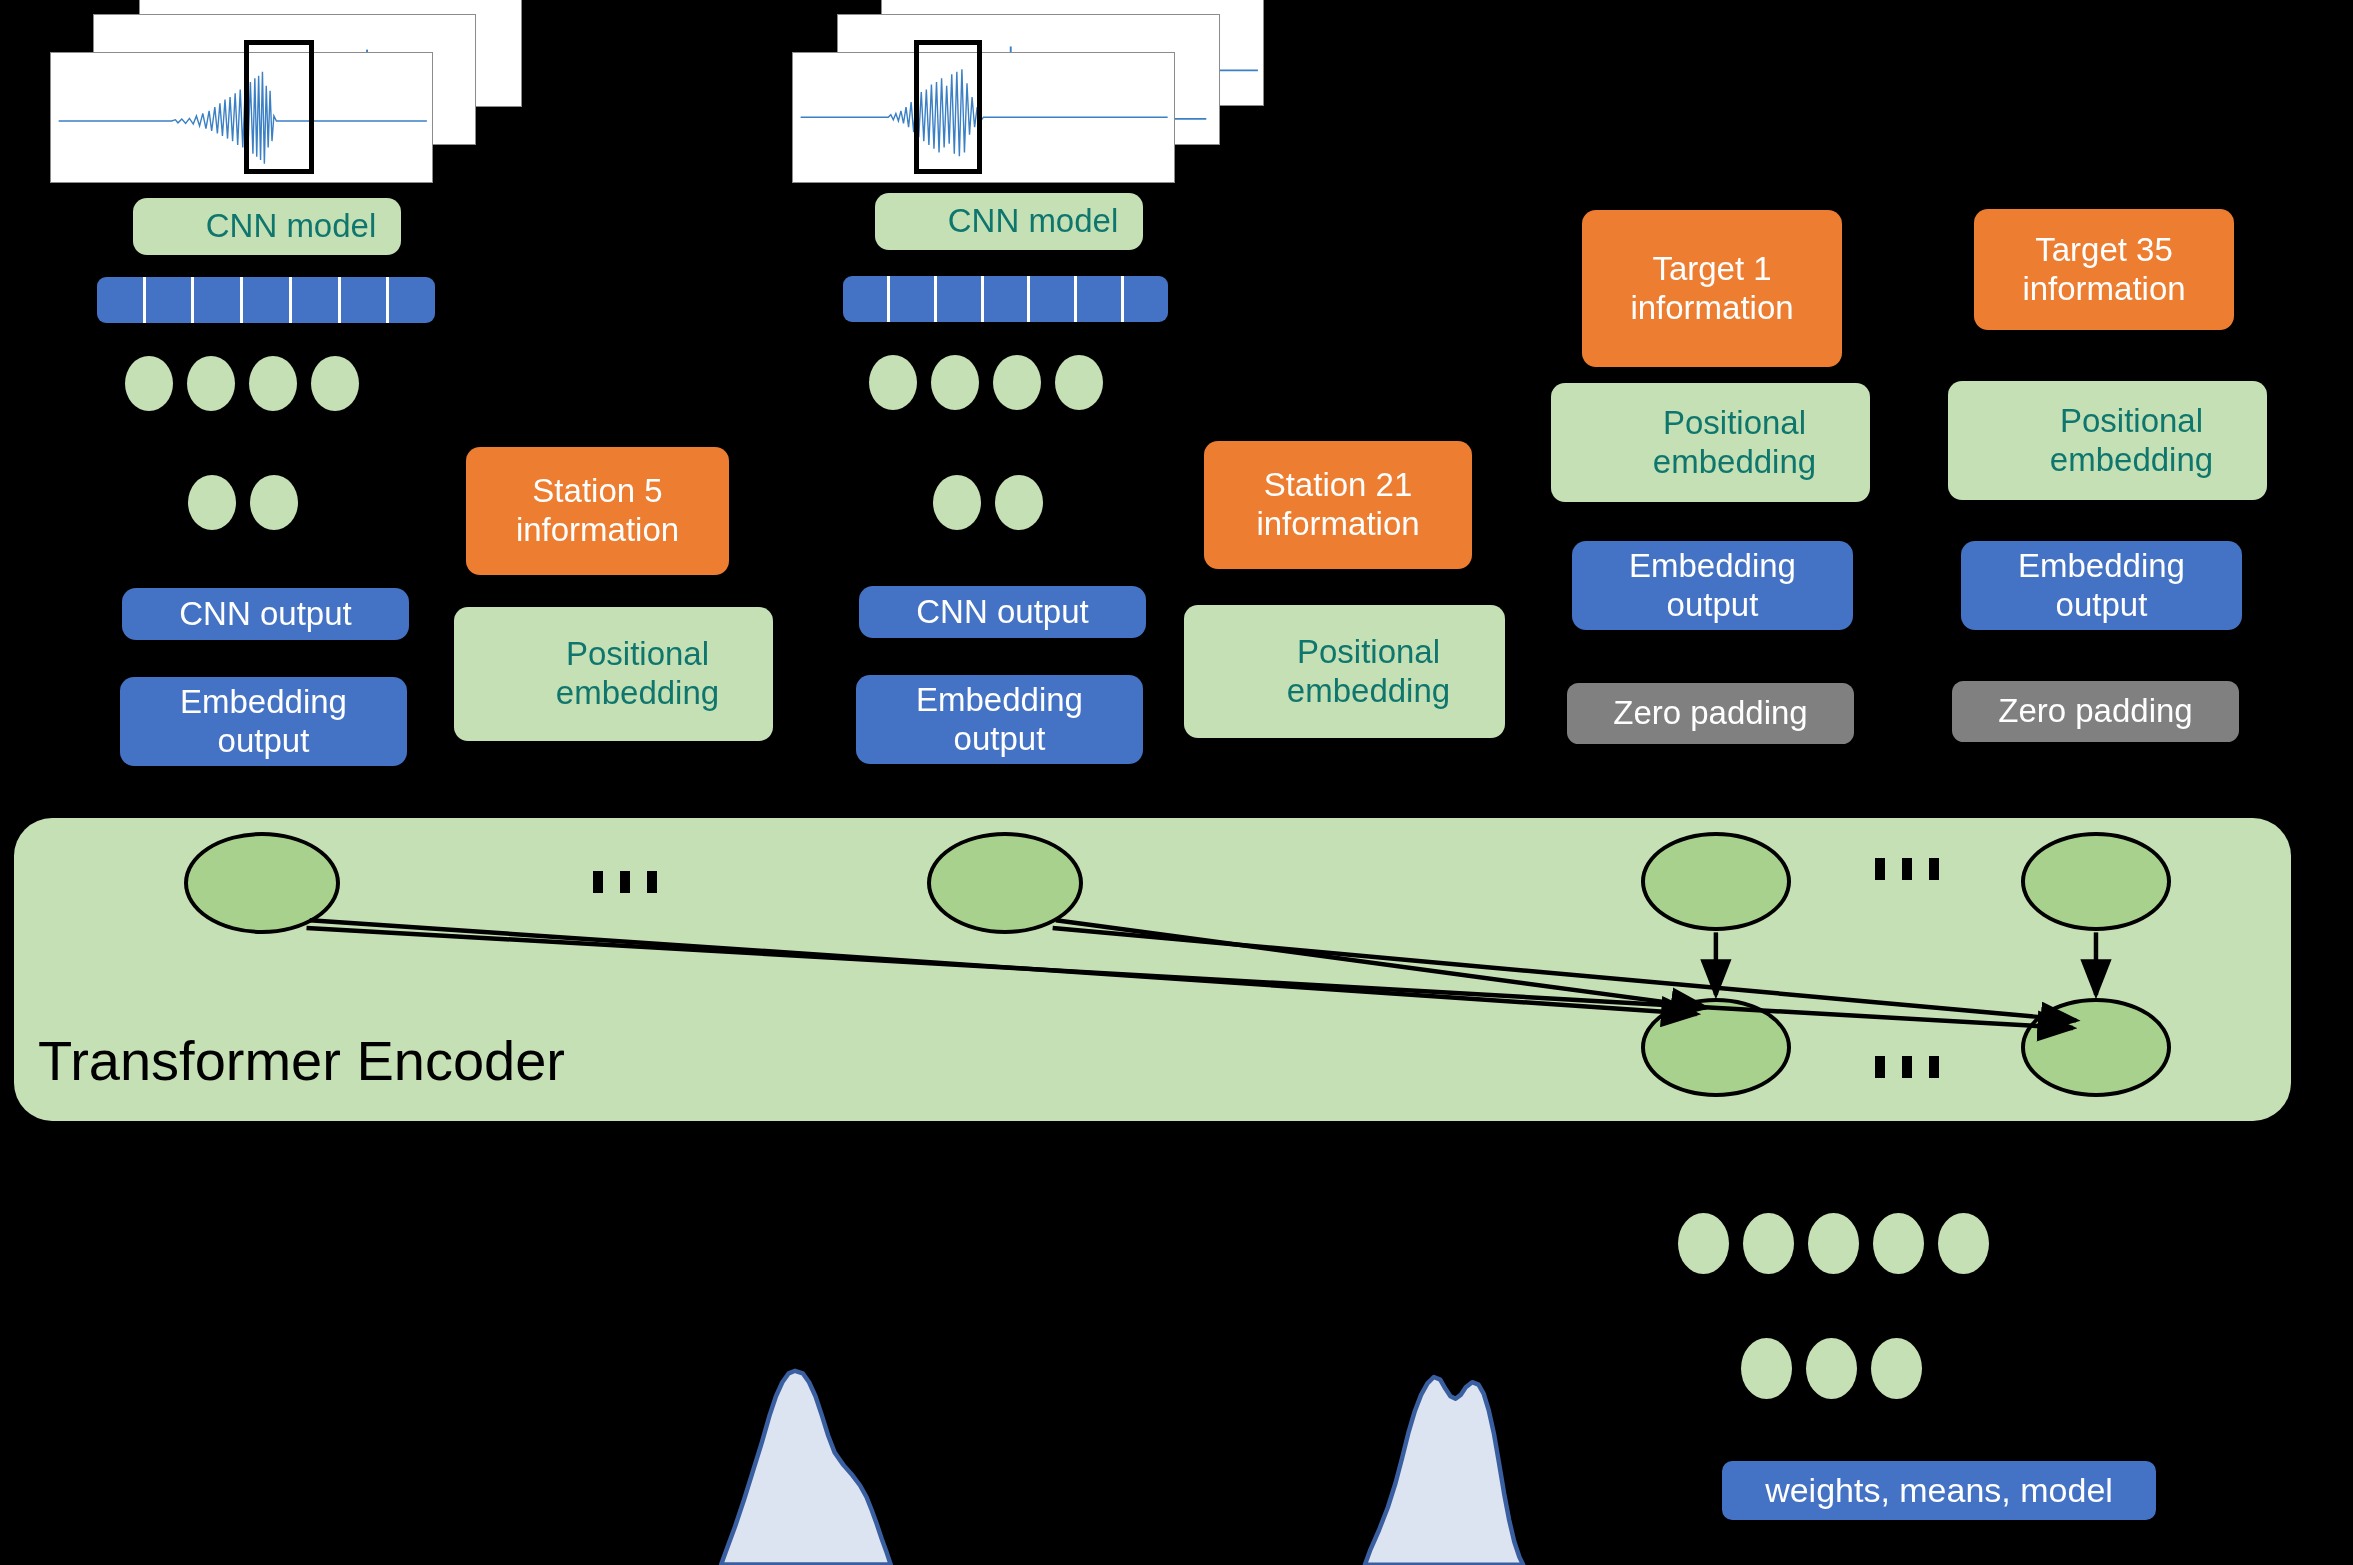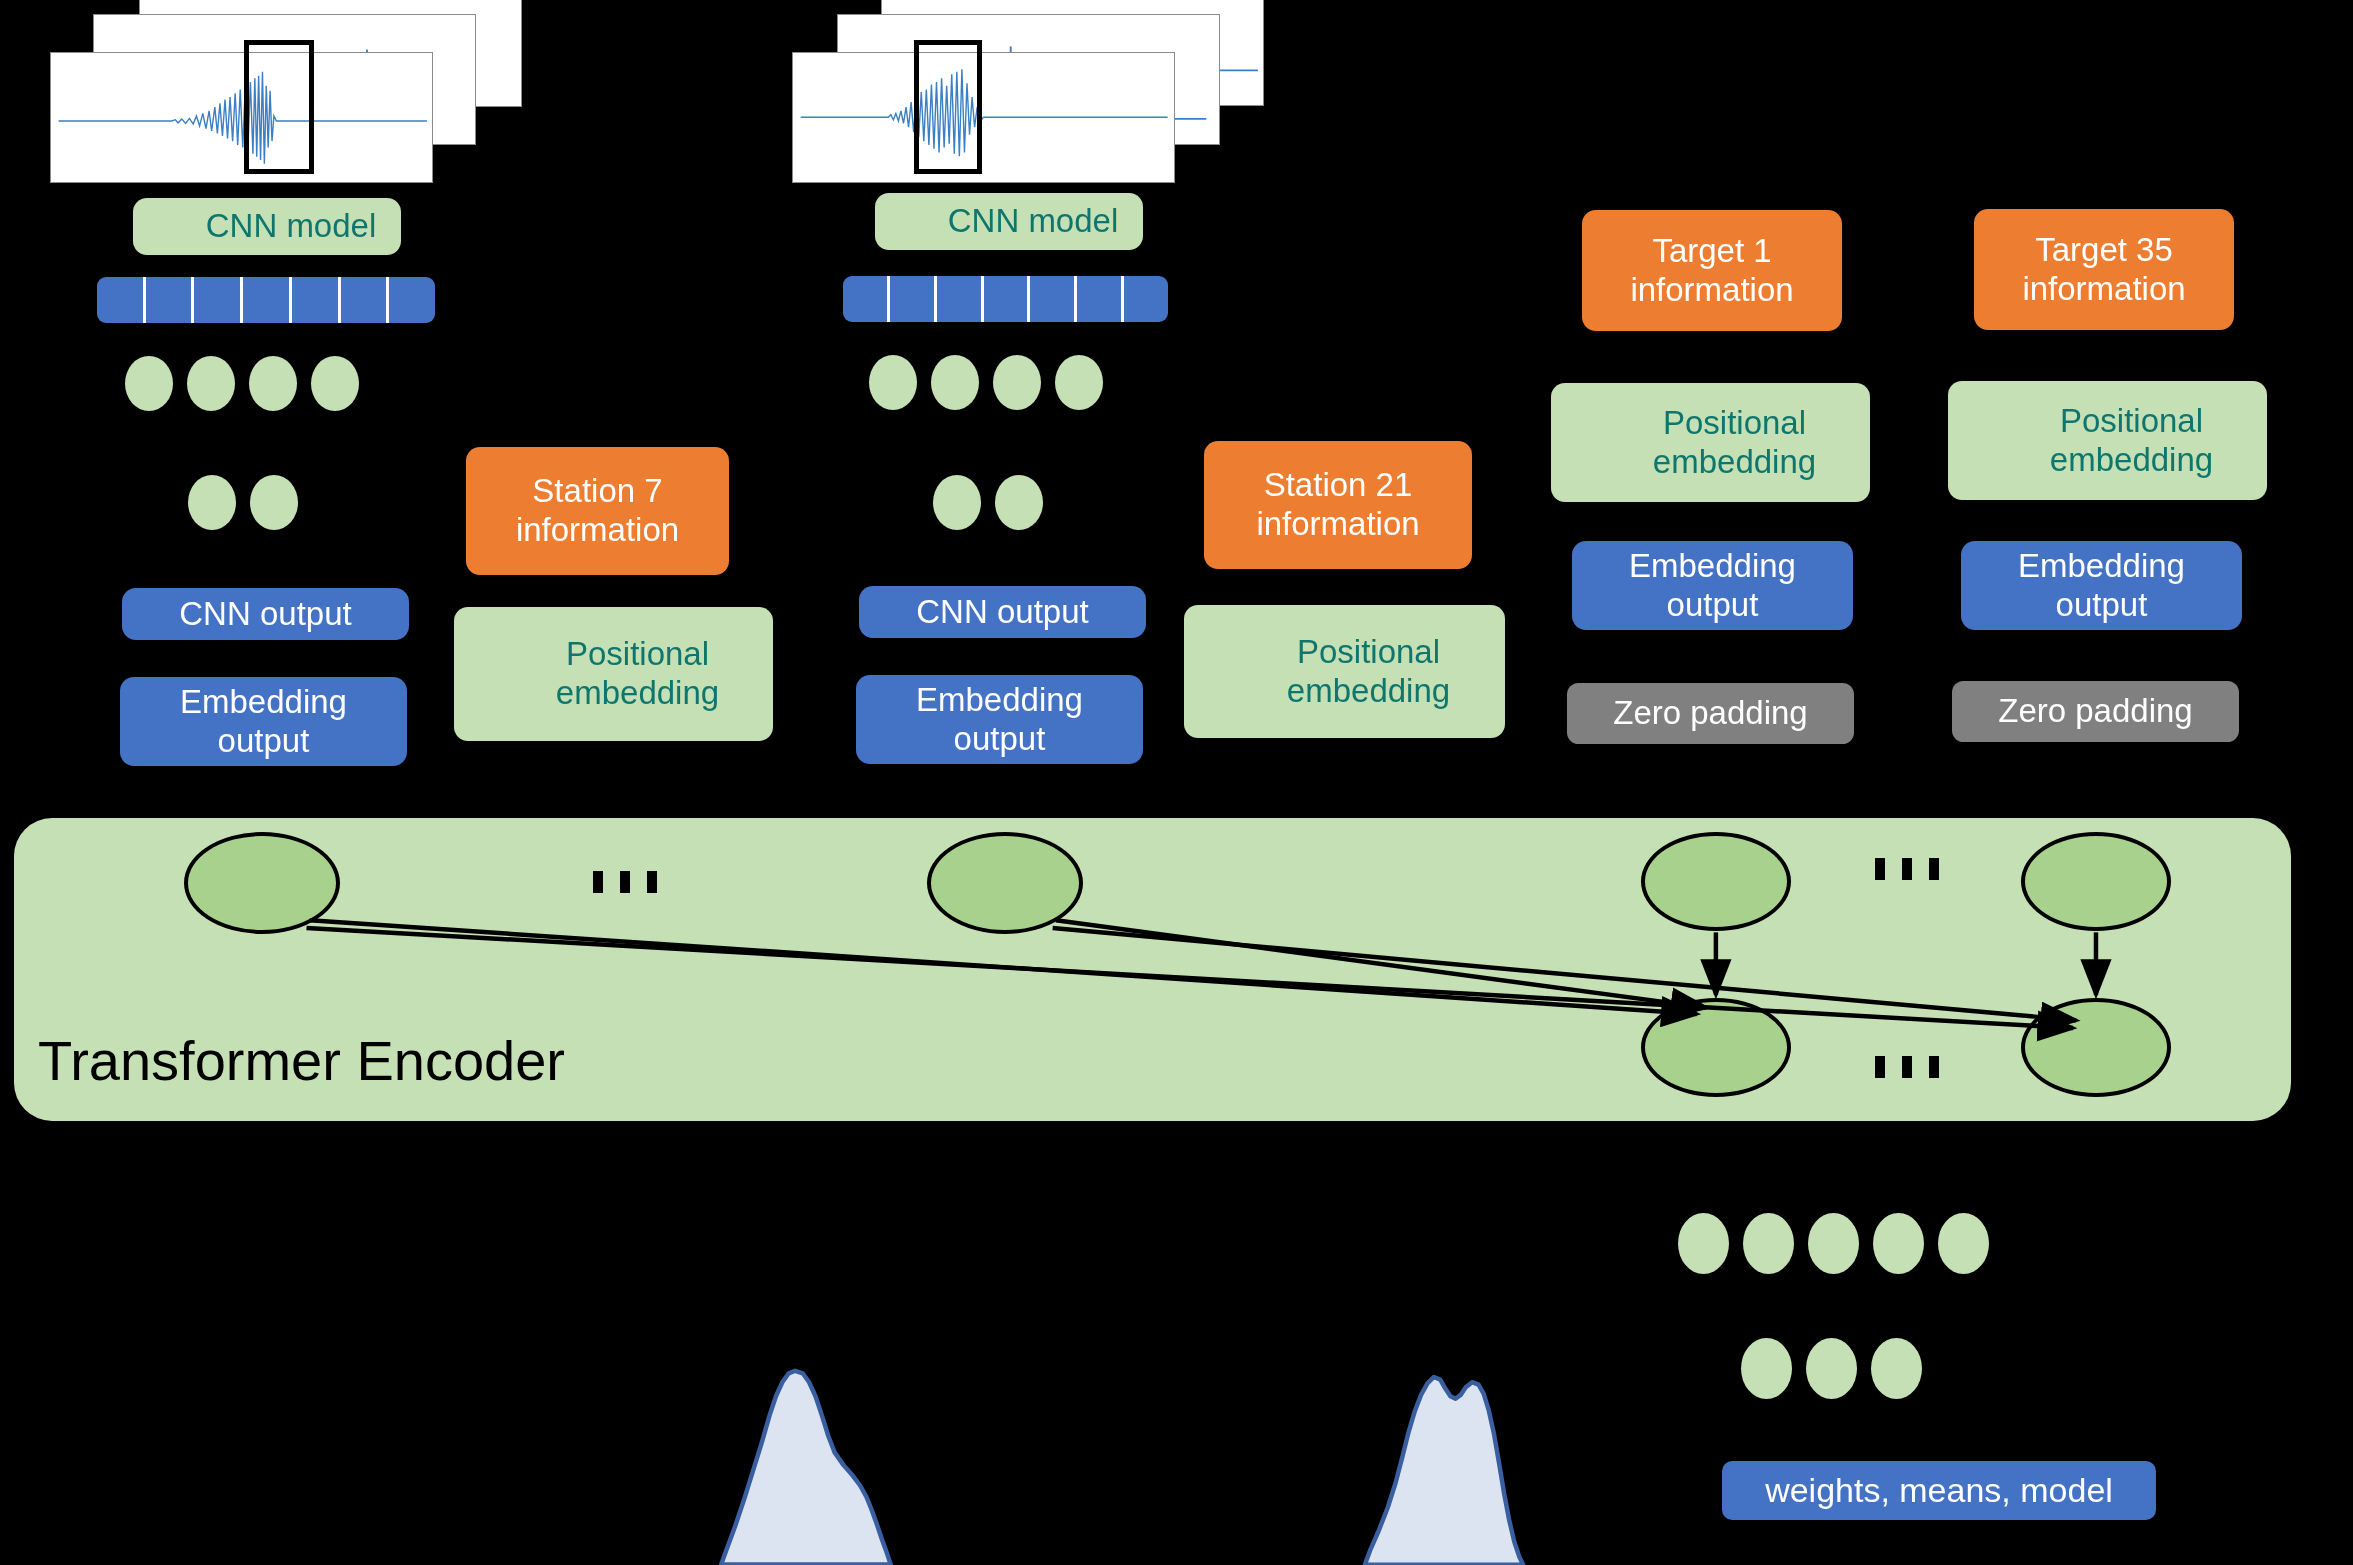--- a/index.html
+++ b/index.html
@@ -146,21 +146,21 @@
   <div class="dotrow" style="left:188px; top:475px; gap:14px;">
     <span class="dot" style="width:48px;height:55px;"></span>
     <span class="dot" style="width:48px;height:55px;"></span>
   </div>
 
   <div class="box blue" style="left:122px; top:588px; width:287px; height:52px;">CNN output</div>
 
   <div class="box blue" style="left:120px; top:677px; width:287px; height:89px;">Embedding
 output</div>
 
-  <div class="box orange" style="left:466px; top:447px; width:263px; height:128px;">Station 7
+  <div class="box orange" style="left:466px; top:447px; width:263px; height:128px;">Station 5
 information</div>
 
   <div class="box green" style="left:454px; top:607px; width:319px; height:134px;">Positional
 embedding</div>
 
   <div class="panelstack" style="left:792px; top:0px; width:472px; height:185px;">
     <div class="panel" style="left:89px; top:-25.5px; width:383px; height:131px;">
       <svg viewBox="0 0 600 205" preserveAspectRatio="none">
         <path d="M20 150 H592" stroke="#3B7FC4" stroke-width="3" fill="none"></path>
         <path d="M305 150 L305 62" stroke="#3B7FC4" stroke-width="3" fill="none"></path>
@@ -214,21 +214,21 @@
 
   <div class="box blue" style="left:856px; top:675px; width:287px; height:89px;">Embedding
 output</div>
 
   <div class="box orange" style="left:1204px; top:441px; width:268px; height:128px;">Station 21
 information</div>
 
   <div class="box green" style="left:1184px; top:605px; width:321px; height:133px;">Positional
 embedding</div>
 
-  <div class="box orange" style="left:1582px; top:210px; width:260px; height:121px;">Target 1
+  <div class="box orange" style="left:1582px; top:210px; width:260px; height:157px;">Target 1
 information</div>
 
   <div class="box green" style="left:1551px; top:383px; width:319px; height:119px;">Positional
 embedding</div>
 
   <div class="box blue" style="left:1572px; top:541px; width:281px; height:89px;">Embedding
 output</div>
 
   <div class="box grey" style="left:1567px; top:683px; width:287px; height:61px; border-radius:11.5px;">Zero padding</div>
 

